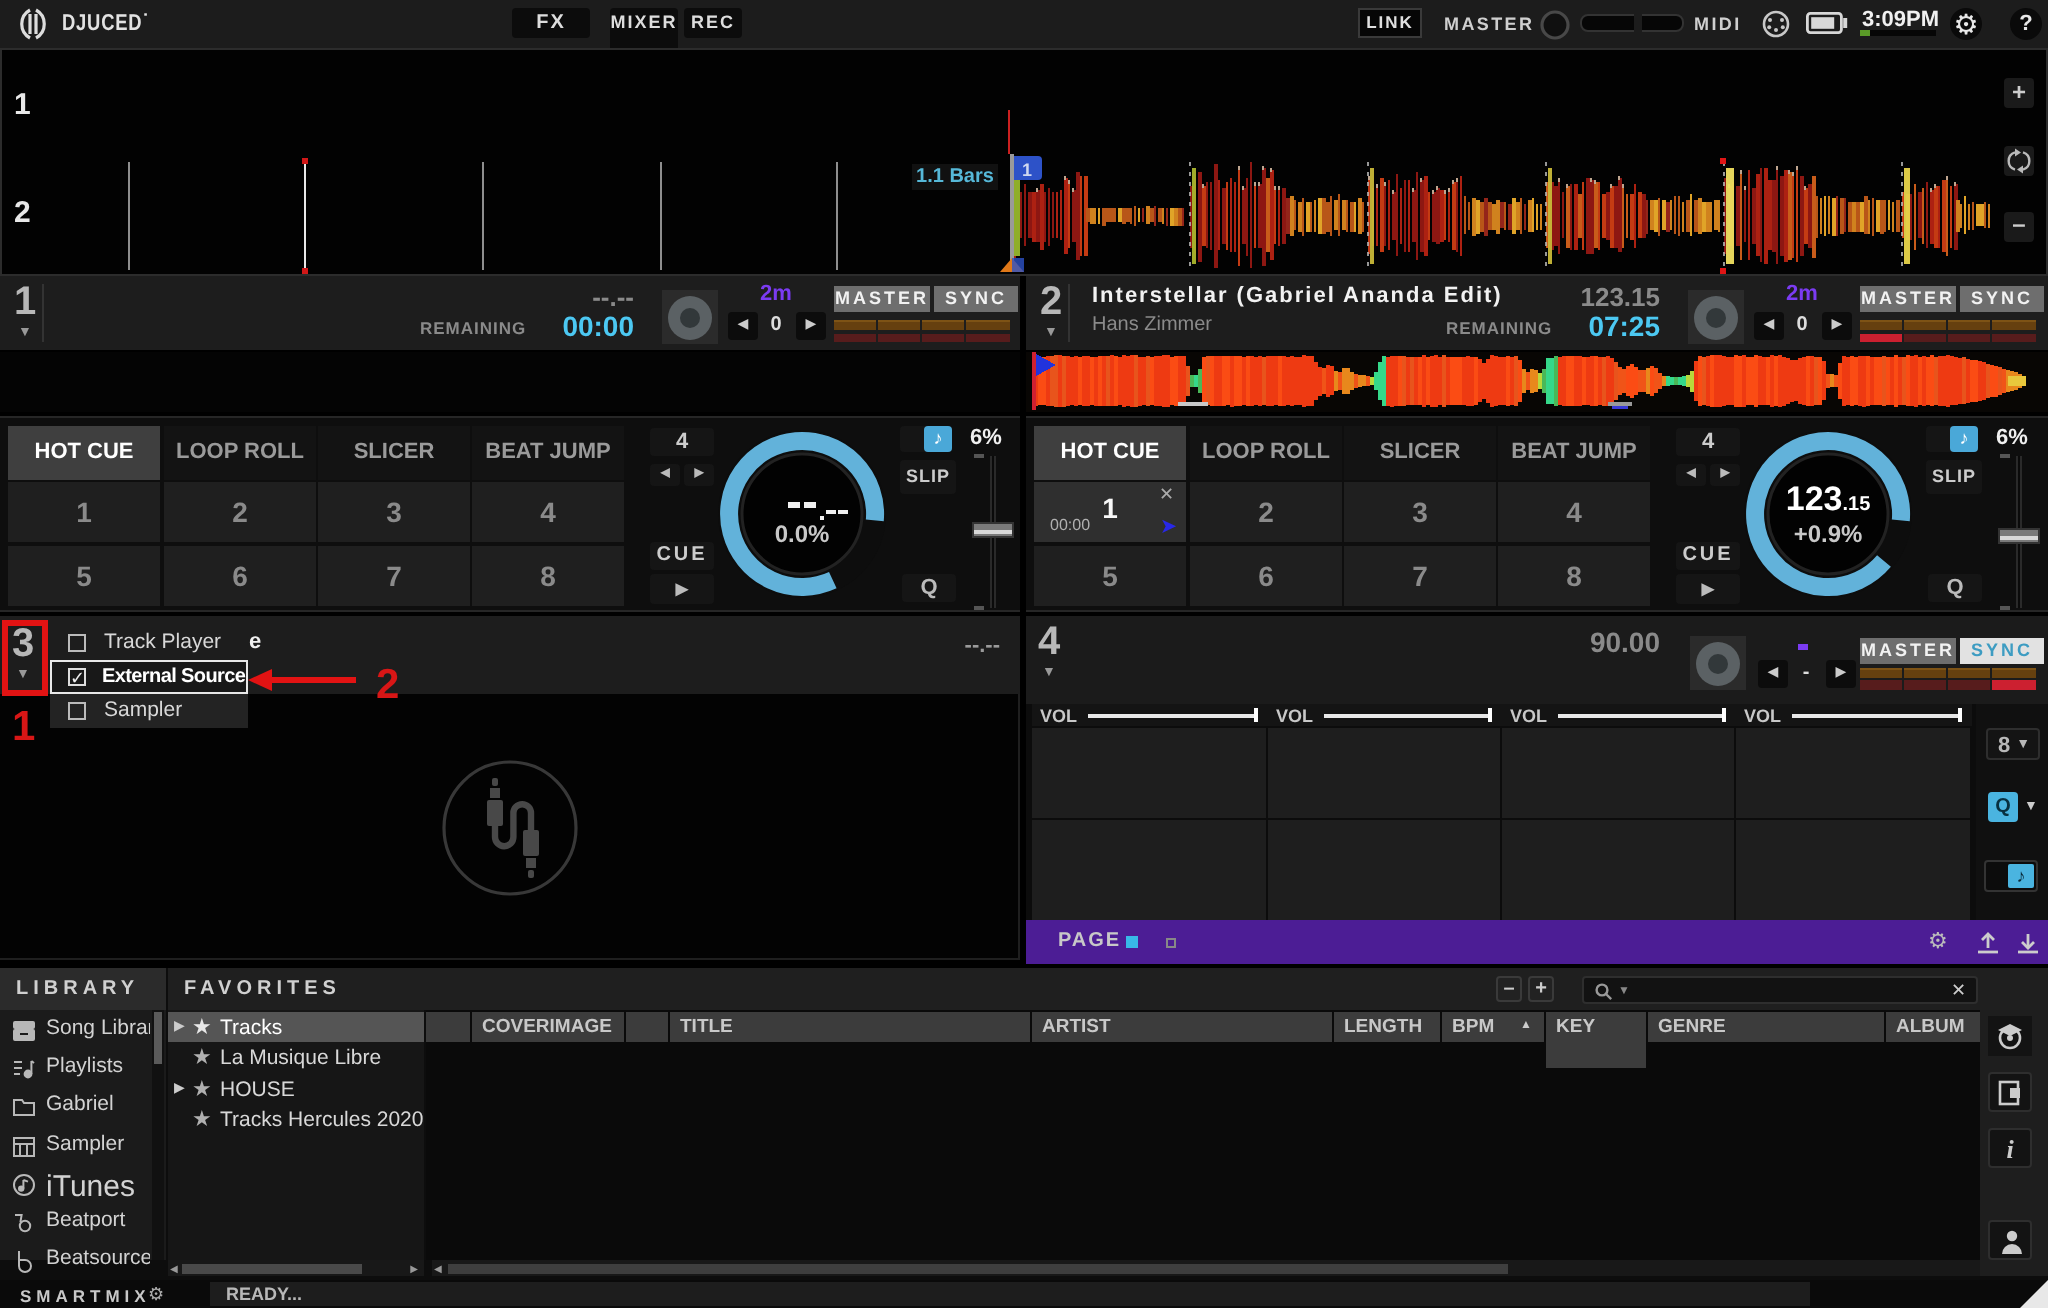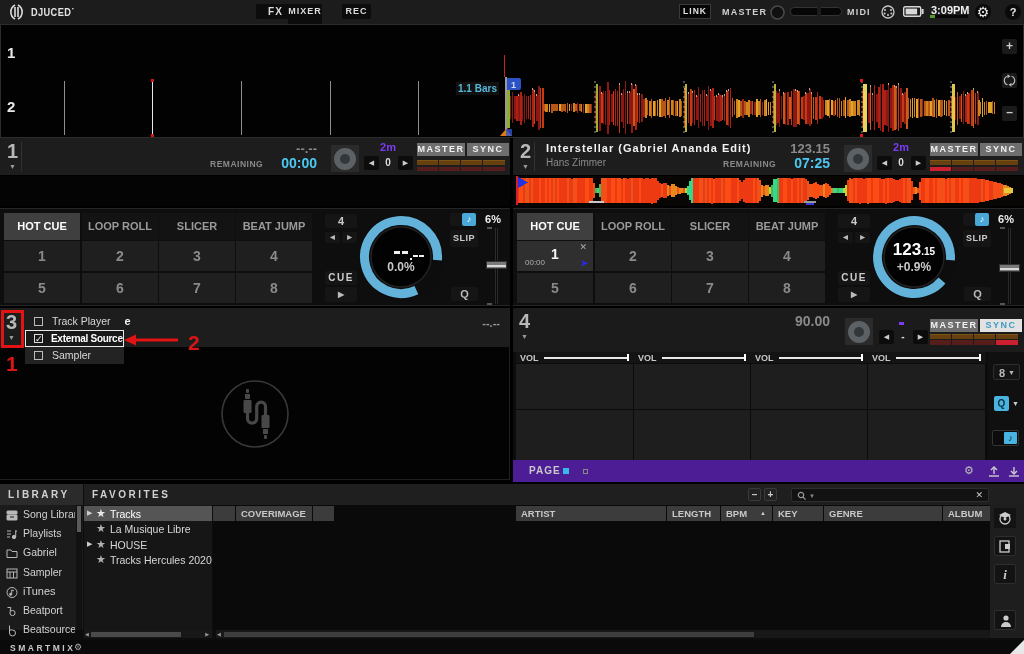--- a/index.html
+++ b/index.html
@@ -10,21 +10,21 @@
 <div class="abs" style="left:0;top:0;width:1024px;height:24px;background:#1c1c1c">
 
   <svg class="abs" style="left:5px;top:3px" width="24" height="18" viewBox="0 0 24 18">
     <path d="M10 2 A8 8 0 0 0 10 16" fill="none" stroke="#ddd" stroke-width="1.6"></path>
     <path d="M13 2 A8 8 0 0 1 13 16" fill="none" stroke="#ddd" stroke-width="1.6"></path>
     <line x1="10" y1="4" x2="10" y2="14" stroke="#ddd" stroke-width="1.6"></line>
     <line x1="13" y1="4" x2="13" y2="14" stroke="#ddd" stroke-width="1.6"></line>
   </svg>
   <div class="abs" style="left:31px;top:5.5px;font-size:11.5px;font-weight:bold;color:#e2e2e2;letter-spacing:0.5px;transform:scaleX(0.8);transform-origin:0 0;white-space:nowrap">DJUCED˙</div>
   <div class="btn abs" style="left:256px;top:4px;width:39px;height:15px;font-size:10px;line-height:15px;letter-spacing:1px">FX</div>
-  <div class="btn abs" style="left:288px;top:4px;width:34px;height:31px;font-size:9px;line-height:15px;letter-spacing:1px">MIXER</div>
+  <div class="btn abs" style="left:305px;top:4px;width:34px;height:31px;font-size:9px;line-height:15px;letter-spacing:1px">MIXER</div>
   <div class="btn abs" style="left:342px;top:4px;width:29px;height:15px;font-size:9px;line-height:15px;letter-spacing:1px">REC</div>
   <div class="abs" style="left:679px;top:4px;width:32px;height:15px;background:#060606;border:1px solid #3a3a3a;color:#e0e0e0;font-size:8.5px;font-weight:bold;line-height:13px;text-align:center;letter-spacing:1px">LINK</div>
   <div class="abs" style="left:722px;top:7px;color:#cfcfcf;font-size:9px;font-weight:bold;letter-spacing:1.2px">MASTER</div>
   <svg class="abs" style="left:769px;top:4px" width="17" height="17" viewBox="0 0 17 17">
     <circle cx="8.5" cy="8.5" r="6.5" fill="#101010" stroke="#484848" stroke-width="1.6"></circle>
   </svg>
   <div class="abs" style="left:790px;top:7px;width:52px;height:9px;background:#060606;border:1px solid #333;border-radius:4px"></div>
   <div class="abs" style="left:817px;top:6px;width:4px;height:11px;background:#1c1c1c"></div>
   <div class="abs" style="left:847px;top:7px;color:#cfcfcf;font-size:9px;font-weight:bold;letter-spacing:1.2px">MIDI</div>
   <svg class="abs" style="left:881px;top:5px" width="14" height="14" viewBox="0 0 14 14">
@@ -949,21 +949,21 @@
     </svg>
     <div class="abs" style="left:23px;top:82px;width:52px;overflow:hidden;color:#d2d2d2;font-size:10.5px;white-space:nowrap">Sampler</div>
     <svg class="abs" style="left:6px;top:102px" width="12" height="13" viewBox="0 0 12 13">
       <g stroke="#b8b8b8" stroke-width="1" fill="#b8b8b8">
         <circle cx="6" cy="6.5" r="5" fill="none"></circle>
         <circle cx="4.6" cy="8.3" r="1.1"></circle>
         <line x1="5.7" y1="8.3" x2="5.7" y2="4"></line>
         <path d="M5.7 4 L8 4.8" fill="none"></path>
       </g>
     </svg>
-    <div class="abs" style="left:23px;top:101px;width:52px;overflow:hidden;color:#d2d2d2;font-size:11px;white-space:nowrap">iTunes</div>
+    <div class="abs" style="left:23px;top:101px;width:52px;overflow:hidden;color:#d2d2d2;font-size:15px;white-space:nowrap">iTunes</div>
     <svg class="abs" style="left:6px;top:121px" width="12" height="13" viewBox="0 0 12 13">
       <g stroke="#b8b8b8" stroke-width="1" fill="#b8b8b8">
         <circle cx="6.5" cy="8" r="2.6" fill="none"></circle>
         <path d="M1.5 2.5 L4.8 2.5 L4.2 6.2" fill="none"></path>
       </g>
     </svg>
     <div class="abs" style="left:23px;top:120px;width:52px;overflow:hidden;color:#d2d2d2;font-size:10.5px;white-space:nowrap">Beatport</div>
     <svg class="abs" style="left:6px;top:140px" width="12" height="13" viewBox="0 0 12 13">
       <g stroke="#b8b8b8" stroke-width="1" fill="#b8b8b8">
         <path d="M3.5 1.5 V9 a3 3 0 0 0 6 0 a3 3 0 0 0 -3 -3 h-3" fill="none"></path>
@@ -998,24 +998,25 @@
     <div class="abs" style="left:110px;top:70px;color:#d8d8d8;font-size:10.5px;white-space:nowrap">Tracks Hercules 2020</div>
     <div class="abs" style="left:84px;top:146px;width:128px;height:8px;background:#181818">
       <span style="position:absolute;left:1px;top:1px;color:#999;font-size:5px">◀</span>
       <span style="position:absolute;right:3px;top:1px;color:#999;font-size:5px">▶</span>
       <span style="position:absolute;left:7px;top:1.5px;width:90px;height:5px;background:#4a4a4a"></span>
     </div>
     <div class="abs" style="left:213px;top:21px;width:777px;height:125px;background:#0a0a0a"></div>
     <div class="abs" style="left:213px;top:22px;width:22px;height:15px;background:#3c3c3c;color:#c8c8c8;font-size:9.5px;font-weight:bold;line-height:15px;padding-left:5px"></div>
     <div class="abs" style="left:236px;top:22px;width:76px;height:15px;background:#3c3c3c;color:#c8c8c8;font-size:9.5px;font-weight:bold;line-height:15px;padding-left:5px">COVERIMAGE</div>
     <div class="abs" style="left:313px;top:22px;width:21px;height:15px;background:#3c3c3c;color:#c8c8c8;font-size:9.5px;font-weight:bold;line-height:15px;padding-left:5px"></div>
+    <div class="abs" style="left:335px;top:22px;width:180px;height:15px;background:#3c3c3c;color:#c8c8c8;font-size:9.5px;font-weight:bold;line-height:15px;padding-left:5px">TITLE</div>
     <div class="abs" style="left:516px;top:22px;width:150px;height:15px;background:#3c3c3c;color:#c8c8c8;font-size:9.5px;font-weight:bold;line-height:15px;padding-left:5px">ARTIST</div>
     <div class="abs" style="left:667px;top:22px;width:53px;height:15px;background:#3c3c3c;color:#c8c8c8;font-size:9.5px;font-weight:bold;line-height:15px;padding-left:5px">LENGTH</div>
     <div class="abs" style="left:721px;top:22px;width:51px;height:15px;background:#3c3c3c;color:#c8c8c8;font-size:9.5px;font-weight:bold;line-height:15px;padding-left:5px">BPM</div>
-    <div class="abs" style="left:773px;top:22px;width:50px;height:15px;background:#3c3c3c;color:#c8c8c8;font-size:9.5px;font-weight:bold;line-height:15px;padding-left:5px">KEY</div>
+    <div class="abs" style="left:773px;top:22px;width:50px;height:28px;background:#3c3c3c;color:#c8c8c8;font-size:9.5px;font-weight:bold;line-height:15px;padding-left:5px">KEY</div>
     <div class="abs" style="left:824px;top:22px;width:118px;height:15px;background:#3c3c3c;color:#c8c8c8;font-size:9.5px;font-weight:bold;line-height:15px;padding-left:5px">GENRE</div>
     <div class="abs" style="left:943px;top:22px;width:47px;height:15px;background:#3c3c3c;color:#c8c8c8;font-size:9.5px;font-weight:bold;line-height:15px;padding-left:5px">ALBUM</div>
     <div class="abs" style="left:760px;top:26px;color:#ccc;font-size:6px">▲</div>
     <div class="abs" style="left:216px;top:146px;width:774px;height:8px;background:#181818">
       <span style="position:absolute;left:1px;top:1px;color:#999;font-size:5px">◀</span>
       <span style="position:absolute;left:8px;top:1.5px;width:530px;height:5px;background:#3e3e3e"></span>
     </div>
     <div class="abs" style="left:990px;top:21px;width:34px;height:133px;background:#1e1e1e"></div>
     <div class="abs" style="left:994px;top:24px;width:22px;height:20px;background:#131313"></div>
     <svg class="abs" style="left:997px;top:26px" width="16" height="16" viewBox="0 0 16 16">
@@ -1034,16 +1035,17 @@
       <svg style="position:absolute;left:4.5px;top:3px" width="12" height="14" viewBox="0 0 12 14">
         <circle cx="6" cy="4" r="2.6" fill="#ccc"></circle>
         <path d="M1 13 a5 5 0 0 1 10 0 z" fill="#ccc"></path>
       </svg>
     </div>
   </div>
 
 <div class="abs" style="left:0;top:640px;width:1024px;height:14px;background:#0a0a0a">
   <div class="abs" style="left:10px;top:3px;color:#c8c8c8;font-size:8.5px;font-weight:bold;letter-spacing:2.5px">SMARTMIX</div>
   <div class="abs" style="left:74px;top:2px;color:#aaa;font-size:9px">⚙</div>
+  <div class="abs" style="left:105px;top:1px;width:800px;height:12px;background:#1d1d1d;color:#b8b8b8;font-size:9px;font-weight:bold;line-height:12px;padding-left:8px">READY...</div>
   <svg class="abs" style="left:1010px;top:0" width="14" height="14">
       <path d="M14 0 L14 14 L0 14 z" fill="#e8e8e8"></path>
     </svg>
 </div>
 
 </body></html>

